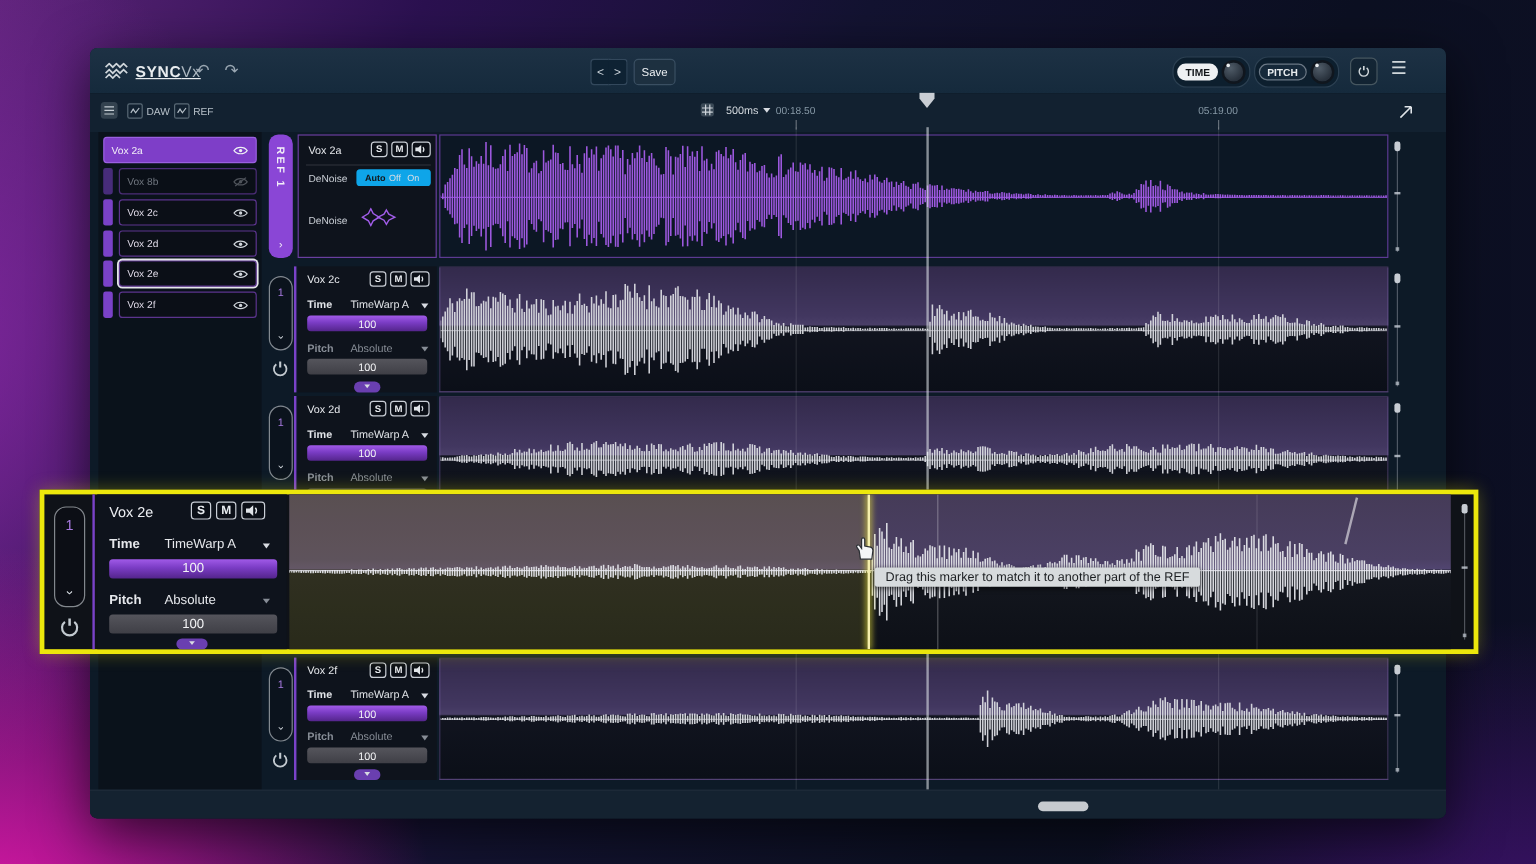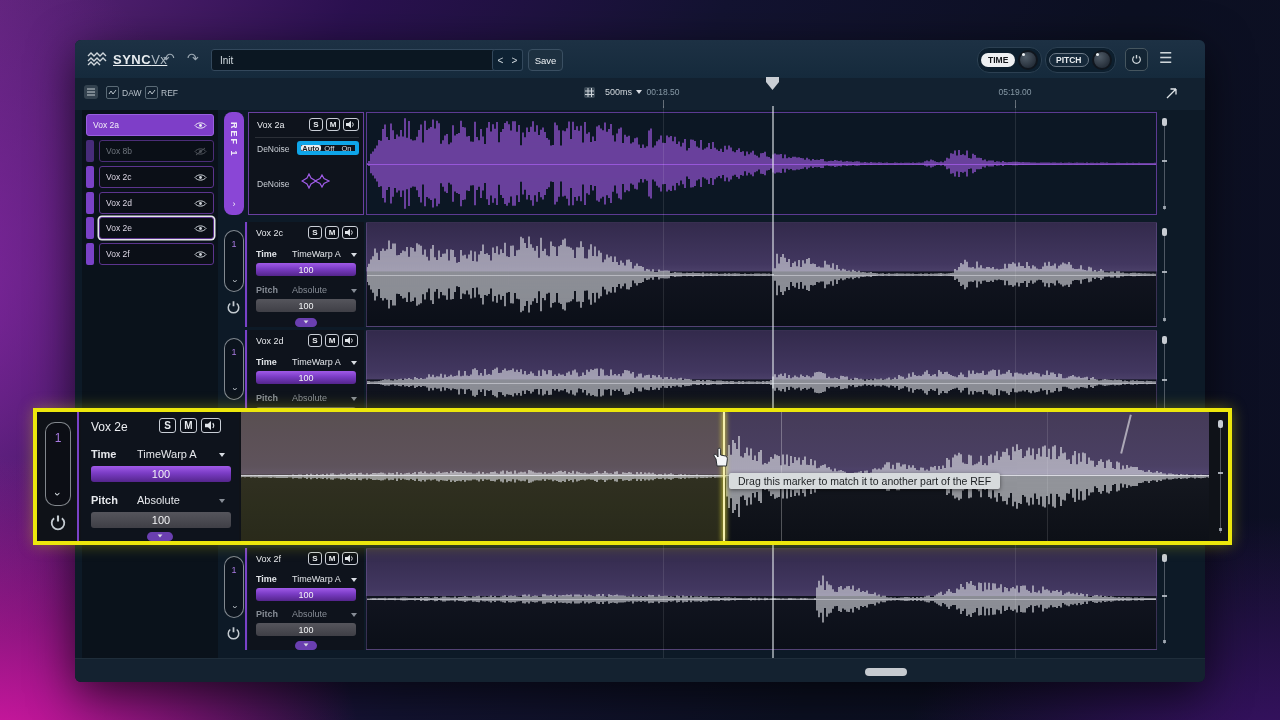--- a/index.html
+++ b/index.html
@@ -95,23 +95,20 @@
 
     <div class="topbar">
       <svg class="abs" style="left:12px;top:12px;" width="20" height="14" viewBox="0 0 20 14">
         <polyline points="1,4 4,1 7,4 10,1 13,4 16,1 19,4" fill="none" stroke="#cfd6db" stroke-width="1.4"></polyline>
         <polyline points="1,9 4,6 7,9 10,6 13,9 16,6 19,9" fill="none" stroke="#cfd6db" stroke-width="1.4"></polyline>
         <polyline points="1,13 4,10 7,13 10,10 13,13" fill="none" stroke="#cfd6db" stroke-width="1.4"></polyline>
       </svg>
       <div class="abs logo-txt" style="left:38px;top:12px;"><span>SYNC</span><span class="logo-suffix">Vx</span></div>
       <div class="abs tb-icon" style="left:88px;top:11px;">↶</div>
       <div class="abs tb-icon" style="left:112px;top:11px;">↷</div>
-      <div class="abs preset" style="left:136px;top:9px;width:276px;height:20px;">
-          <span>Init</span>
-        </div>
       <div class="abs navbtn" style="left:417px;top:9px;width:15px;height:20px;border-radius:3px 0 0 3px;">&lt;</div>
       <div class="abs navbtn" style="left:432px;top:9px;width:15px;height:20px;border-radius:0 3px 3px 0;border-left:none;">&gt;</div>
       <div class="abs savebtn" style="left:453px;top:9px;width:33px;height:20px;">Save</div>
       <div class="abs knobgrp" style="left:902px;top:7px;">
         <span class="pill-light">TIME</span>
         <span class="knob"></span>
       </div>
       <div class="abs knobgrp" style="left:970px;top:7px;">
         <span class="pill-dark">PITCH</span>
         <span class="knob"></span>
@@ -246,21 +243,21 @@
         <div class="abs smbtn" style="left:60px;top:5px;width:14px;height:13px;">S</div>
         <div class="abs smbtn" style="left:77px;top:5px;width:14px;height:13px;">M</div>
         <div class="abs smbtn" style="left:94px;top:5px;width:16px;height:13px;">
           <svg width="10" height="9" viewBox="0 0 10 9">
               <polygon points="0,3 2.5,3 5,0.8 5,8.2 2.5,6 0,6" fill="#dfe3e8"></polygon>
               <path d="M6.5 2.5 Q8 4.5 6.5 6.5" stroke="#dfe3e8" stroke-width="1" fill="none"></path>
             </svg>
         </div>
         <div class="abs" style="left:6px;top:24px;width:104px;height:1px;background:rgba(255,255,255,.12);"></div>
         <span class="abs" style="left:8px;top:31px;color:#c9ced5;font-size:8.5px;">DeNoise</span>
-        <div class="abs" style="left:48px;top:28px;width:62px;height:14px;border:4px solid #0ea5e9;border-radius:3px;display:flex;box-sizing:border-box;">
+        <div class="abs" style="left:48px;top:28px;width:62px;height:14px;border:7px solid #0ea5e9;border-radius:3px;display:flex;box-sizing:border-box;">
           <span style="flex:1.15;background:#e9ebee;color:#14171a;font-size:7.5px;font-weight:bold;display:flex;align-items:center;justify-content:center;border-radius:2px;">Auto</span>
           <span style="flex:1;color:#dcdfe4;font-size:7.5px;display:flex;align-items:center;justify-content:center;">Off</span>
           <span style="flex:1;color:#dcdfe4;font-size:7.5px;display:flex;align-items:center;justify-content:center;">On</span>
         </div>
         <span class="abs" style="left:8px;top:66px;color:#c9ced5;font-size:8.5px;">DeNoise</span>
         <svg class="abs" style="left:52px;top:60px;" width="32" height="16" viewBox="0 0 32 16">
           <path d="M8 1 L10 5 L15 8 L10 11 L8 15 L6 11 L1 8 L6 5 Z" fill="none" stroke="#a05ce8" stroke-width="1.2"></path>
           <path d="M21 2 L23 5.5 L28 8 L23 10.5 L21 14 L19 10.5 L14 8 L19 5.5 Z" fill="none" stroke="#a05ce8" stroke-width="1.2"></path>
         </svg>
       </div>

